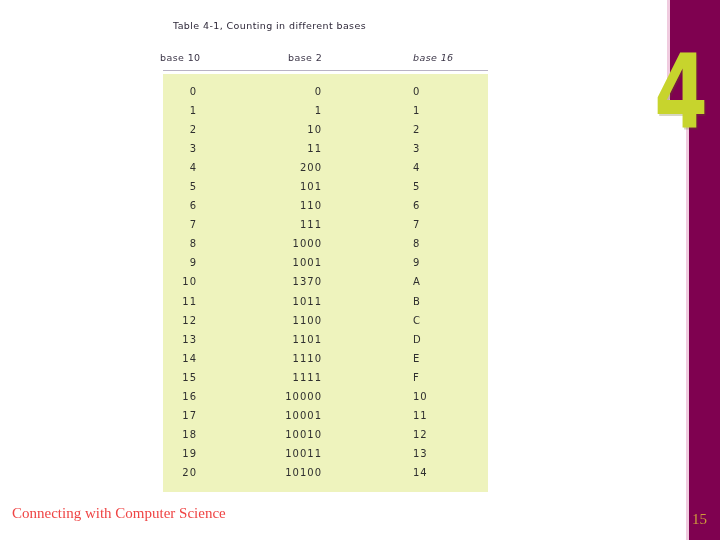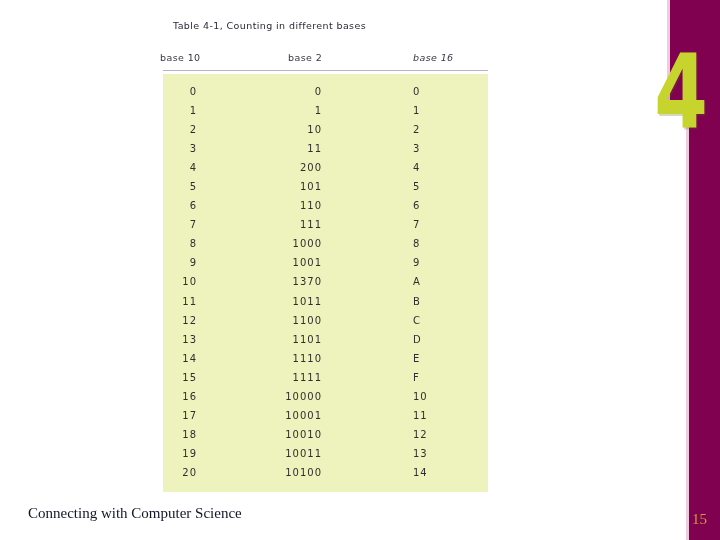--- a/index.html
+++ b/index.html
@@ -30,22 +30,22 @@
     text-shadow: 2px 2px 0 rgba(90,90,20,0.25);
   }
   .page-number {
     position: absolute; top: 511px; left: 692px; z-index: 4;
     font-family: "Liberation Serif", serif; font-size: 15px;
     color: var(--pagenum);
   }
 
   
   .footer-text {
-    position: absolute; top: 505px; left: 28px;
-    font-family: "Liberation Serif", serif; font-size: 15px; color: #0f172a;
+    position: absolute; top: 505px; left: 12px;
+    font-family: "Liberation Serif", serif; font-size: 15px; color: #ef4444;
   }
 
   
   .fig-title {
     position: absolute; top: 20px; left: 173px;
     font-family: "DejaVu Sans", sans-serif;
     font-size: 9.5px; font-weight: normal; letter-spacing: 0.4px;
     color: var(--titletext);
   }
   .col-headers {

